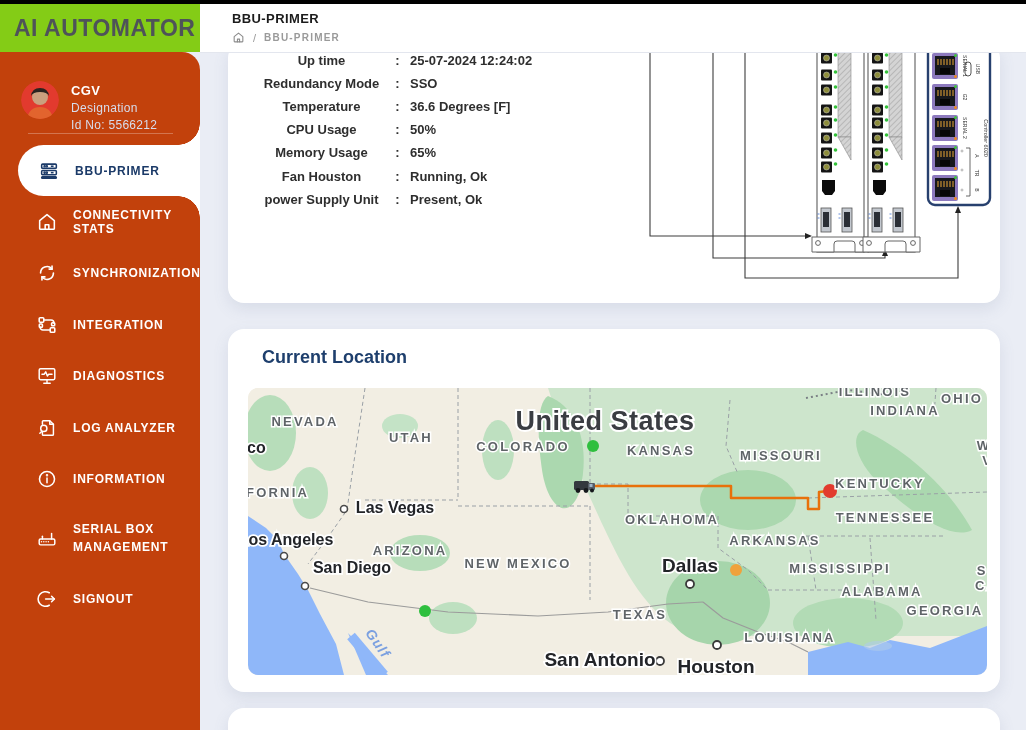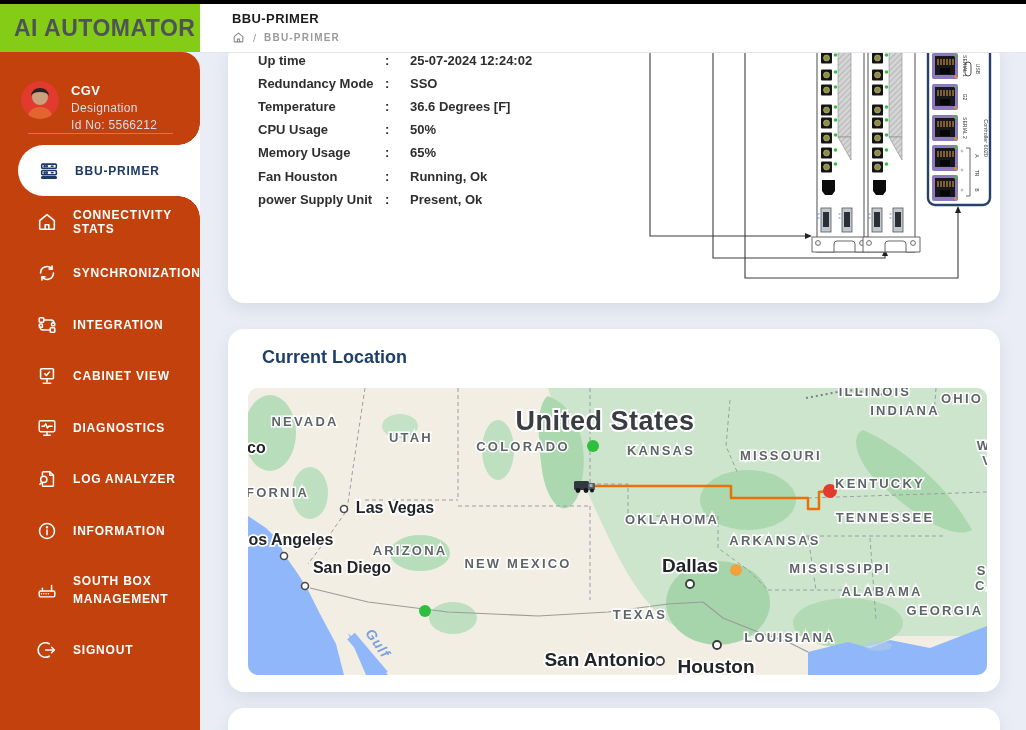--- a/index.html
+++ b/index.html
@@ -34,21 +34,21 @@
 
   
   .topbar { position:absolute; left:200px; top:4px; width:826px; height:48px; background:#fff;
             padding:7px 0 0 32px; z-index:45; box-shadow:0 1px 0 #e3e6ee; }
   .tb-title { font-size:13px; font-weight:800; color:#1c1c1c; letter-spacing:.4px; }
   .breadcrumb { display:flex; align-items:center; gap:8px; margin-top:5px; color:#9a9a9a; }
   .bc-sep { font-size:11px; color:#9a9a9a; }
   .bc-cur { font-size:10px; letter-spacing:1.2px; color:#9a9a9a; font-weight:600; }
 
   
-  .content { position:absolute; left:200px; top:52px; width:826px; height:678px; overflow:hidden; }
+  .content { position:absolute; left:200px; top:52px; width:826px; height:678px; overflow:hidden;text-align:center; }
   .card { position:absolute; left:28px; width:772px; background:#fff; border-radius:16px;
           box-shadow:0 6px 16px rgba(96,108,148,.13); }
   .card1 { top:-10px; height:261px; }
   .card2 { top:277px; height:363px; }
   .card3 { top:656px; height:70px; }
 
   .info-rows { position:absolute; left:30px; top:7px; }
   .info-row { display:flex; height:23.1px; align-items:center; font-size:13px; font-weight:600; color:#2e2e2e; }
   .info-label { width:127px; }
   .info-colon { width:25px; }
@@ -137,29 +137,20 @@
         <rect x="3.5" y="4" width="5" height="5" rx="1"></rect>
           <rect x="15.5" y="15" width="5" height="5" rx="1"></rect>
         <path d="M8.5 6.5 h8 a3 3 0 0 1 3 3 v1"></path>
           <path d="M15.5 17.5 h-8 a3 3 0 0 1 -3 -3 v-1"></path>
         <rect x="17" y="9.5" width="3.4" height="3.4" rx="0.8"></rect>
           <rect x="3.6" y="11" width="3.4" height="3.4" rx="0.8"></rect>
       </svg>
       <span>INTEGRATION</span>
     </div>
 
-    <div class="nav-item">
-      <svg width="22" height="22" viewBox="0 0 24 24" fill="none" stroke="#fff" stroke-width="1.7" stroke-linecap="round" stroke-linejoin="round">
-        <rect x="5" y="4" width="14" height="11" rx="1"></rect>
-          <path d="M9.5 9.5 l1.8 1.8 l3.4 -3.6"></path>
-        <line x1="12" y1="15" x2="12" y2="18.5"></line>
-          <line x1="8" y1="20" x2="16" y2="20"></line>
-      </svg>
-      <span>CABINET VIEW</span>
-    </div>
 
 
     <div class="nav-item">
       <svg width="22" height="22" viewBox="0 0 24 24" fill="none" stroke="#fff" stroke-width="1.6" stroke-linecap="round" stroke-linejoin="round">
         <rect x="3.5" y="4" width="17" height="12" rx="1.5"></rect>
           <path d="M6.5 10 h2.5 l1.6 -2.6 l1.8 4.6 l1.5 -2 h3.6"></path>
         <line x1="12" y1="16" x2="12" y2="19"></line>
           <line x1="8.5" y1="20" x2="15.5" y2="20"></line>
       </svg>
       <span>DIAGNOSTICS</span>
@@ -187,21 +178,21 @@
     <div class="nav-item tall">
       <svg width="22" height="22" viewBox="0 0 24 24" fill="none" stroke="#fff" stroke-width="1.6" stroke-linecap="round">
         <rect x="3.5" y="13" width="17" height="6.5" rx="1.5"></rect>
         <line x1="7" y1="10" x2="7" y2="13"></line>
           <line x1="17" y1="7" x2="17" y2="13"></line>
         <line x1="6" y1="16.2" x2="6.01" y2="16.2"></line>
           <line x1="8.5" y1="16.2" x2="8.51" y2="16.2"></line>
         <line x1="11" y1="16.2" x2="11.01" y2="16.2"></line>
           <line x1="13.5" y1="16.2" x2="13.51" y2="16.2"></line>
       </svg>
-      <span style="max-width:110px; line-height:1.5;">SOUTH BOX MANAGEMENT</span>
+      <span style="max-width:110px; line-height:1.5;">SERIAL BOX MANAGEMENT</span>
     </div>
 
     <div class="nav-item last">
       <svg width="22" height="22" viewBox="0 0 24 24" fill="none" stroke="#fff" stroke-width="1.7" stroke-linecap="round" stroke-linejoin="round">
         <path d="M14.5 5.2 a8 8 0 1 0 0 13.6"></path>
           <line x1="10.5" y1="12" x2="20" y2="12"></line>
           <path d="M17 9 l3 3 l-3 3"></path>
       </svg>
       <span>SIGNOUT</span>
     </div>

